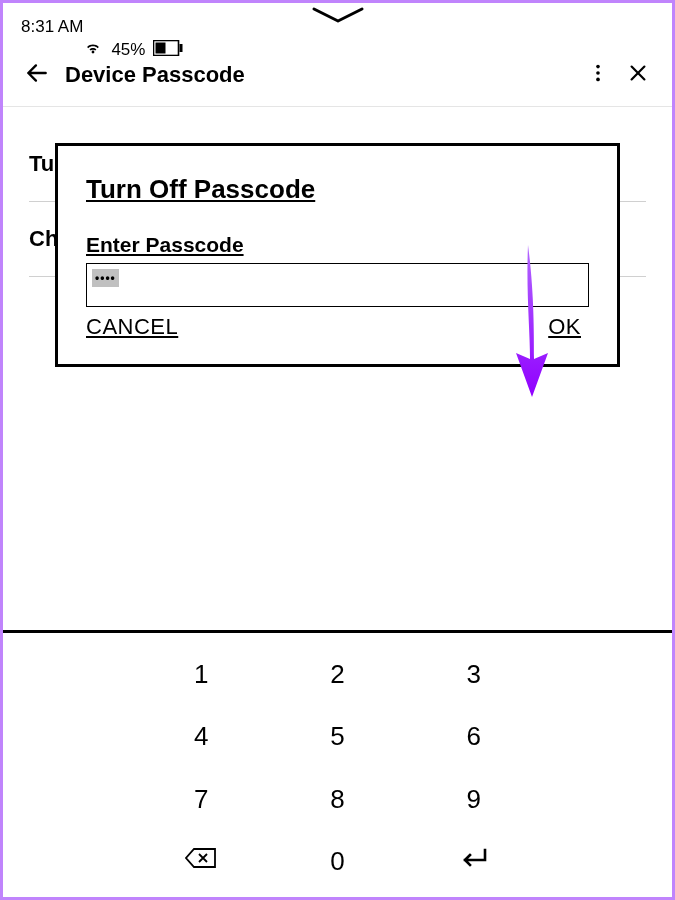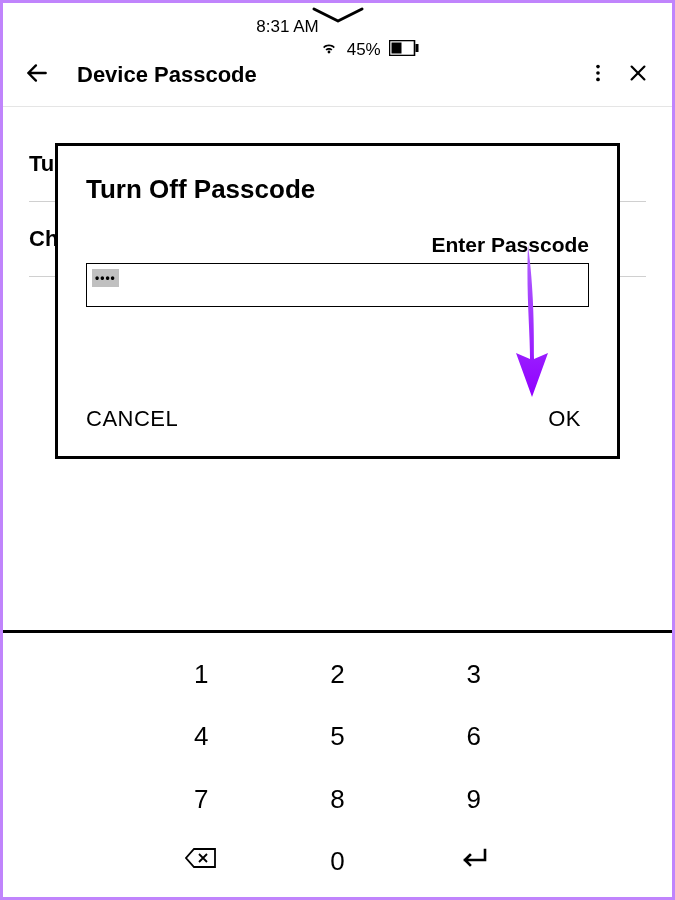--- a/index.html
+++ b/index.html
@@ -1,45 +1,45 @@
 <!DOCTYPE html>
 <html><head>
 <meta charset="utf-8">
 <style>
   * { box-sizing: border-box; margin: 0; padding: 0; font-family: -apple-system, BlinkMacSystemFont, "Segoe UI", Arial, sans-serif; }
   html, body { width: 675px; height: 900px; overflow: hidden; }
   body { background: #fff; border: 3px solid #c084fc; position: relative; }
 
   
-  .status-bar { display: flex; justify-content: center; align-items: center; padding: 8px 18px 4px 18px; height: 44px; }
+  .status-bar { display: flex; justify-content: flex-start; align-items: center; padding: 8px 18px 4px 18px; height: 44px; }
   .status-left { font-size: 17px; font-weight: 400; color: #000; }
   .status-right { display: flex; align-items: center; gap: 8px; font-size: 17px; color: #000; margin-top: 46px; }
   .wifi-icon svg { width: 20px; height: 20px; }
   .battery-icon svg { width: 30px; height: 16px; }
   .notch { position: absolute; top: 0; left: 50%; transform: translateX(-50%); width: 60px; height: 28px; pointer-events: none; }
   .notch svg { width: 100%; height: 100%; }
 
   
   .app-bar { display: flex; align-items: center; padding: 10px 14px 14px 14px; height: 60px; border-bottom: 1px solid #e5e5e5; }
   .back-btn { width: 40px; height: 40px; display: flex; align-items: center; justify-content: center; background: none; border: none; cursor: pointer; }
   .back-btn svg { width: 26px; height: 26px; }
-  .app-title { font-size: 22px; font-weight: 700; color: #000; margin-left: 20px; flex: 1; }
+  .app-title { font-size: 22px; font-weight: 700; color: #000; margin-left: 8px; flex: 1; }
   .overflow-btn, .close-btn { width: 40px; height: 40px; display: flex; align-items: center; justify-content: center; background: none; border: none; cursor: pointer; }
   .overflow-btn svg { width: 22px; height: 22px; }
   .close-btn svg { width: 22px; height: 22px; }
 
   
   .settings-back { position: absolute; top: 120px; left: 0; right: 0; padding: 0 26px; }
   .setting-row { font-size: 22px; font-weight: 700; padding: 24px 0; border-bottom: 1px solid #d0d0d0; }
   .setting-row:first-child { padding-top: 28px; }
 
   
-  .dialog { position: absolute; top: 140px; left: 52px; right: 52px; height: 316px; border: 3px solid #000; background: #fff; padding: 28px 28px 24px 28px; display: flex; flex-direction: column; }
+  .dialog { position: absolute; top: 140px; left: 52px; right: 52px; height: 224px; border: 3px solid #000; background: #fff; padding: 28px 28px 24px 28px; display: flex; flex-direction: column; text-decoration: underline; }
   .dialog-title { font-size: 26px; font-weight: 700; color: #000; margin-bottom: 28px; }
-  .field-label { font-size: 21px; font-weight: 700; color: #000; margin-bottom: 6px; text-align: right; }
+  .field-label { font-size: 21px; font-weight: 700; color: #000; margin-bottom: 6px; }
   .passcode-input { width: 100%; height: 44px; border: 1px solid #000; font-size: 18px; padding: 4px 6px; letter-spacing: 2px; font-family: monospace; }
   .passcode-input-wrap { position: relative; }
   .passcode-dots { position: absolute; top: 6px; left: 6px; background: #c0c0c0; padding: 3px 3px; font-size: 12px; line-height: 1; letter-spacing: 1px; font-weight: 900; color: #000; }
   .dialog-actions { display: flex; justify-content: space-between; gap: 46px; margin-top: auto; padding-right: 8px; }
   .dialog-btn { background: none; border: none; font-size: 22px; font-weight: 400; color: #000; cursor: pointer; letter-spacing: 0.5px; }
 
   
   .arrow-overlay { position: absolute; top: 238px; left: 487px; width: 80px; height: 180px; pointer-events: none; z-index: 50; }
 
   

